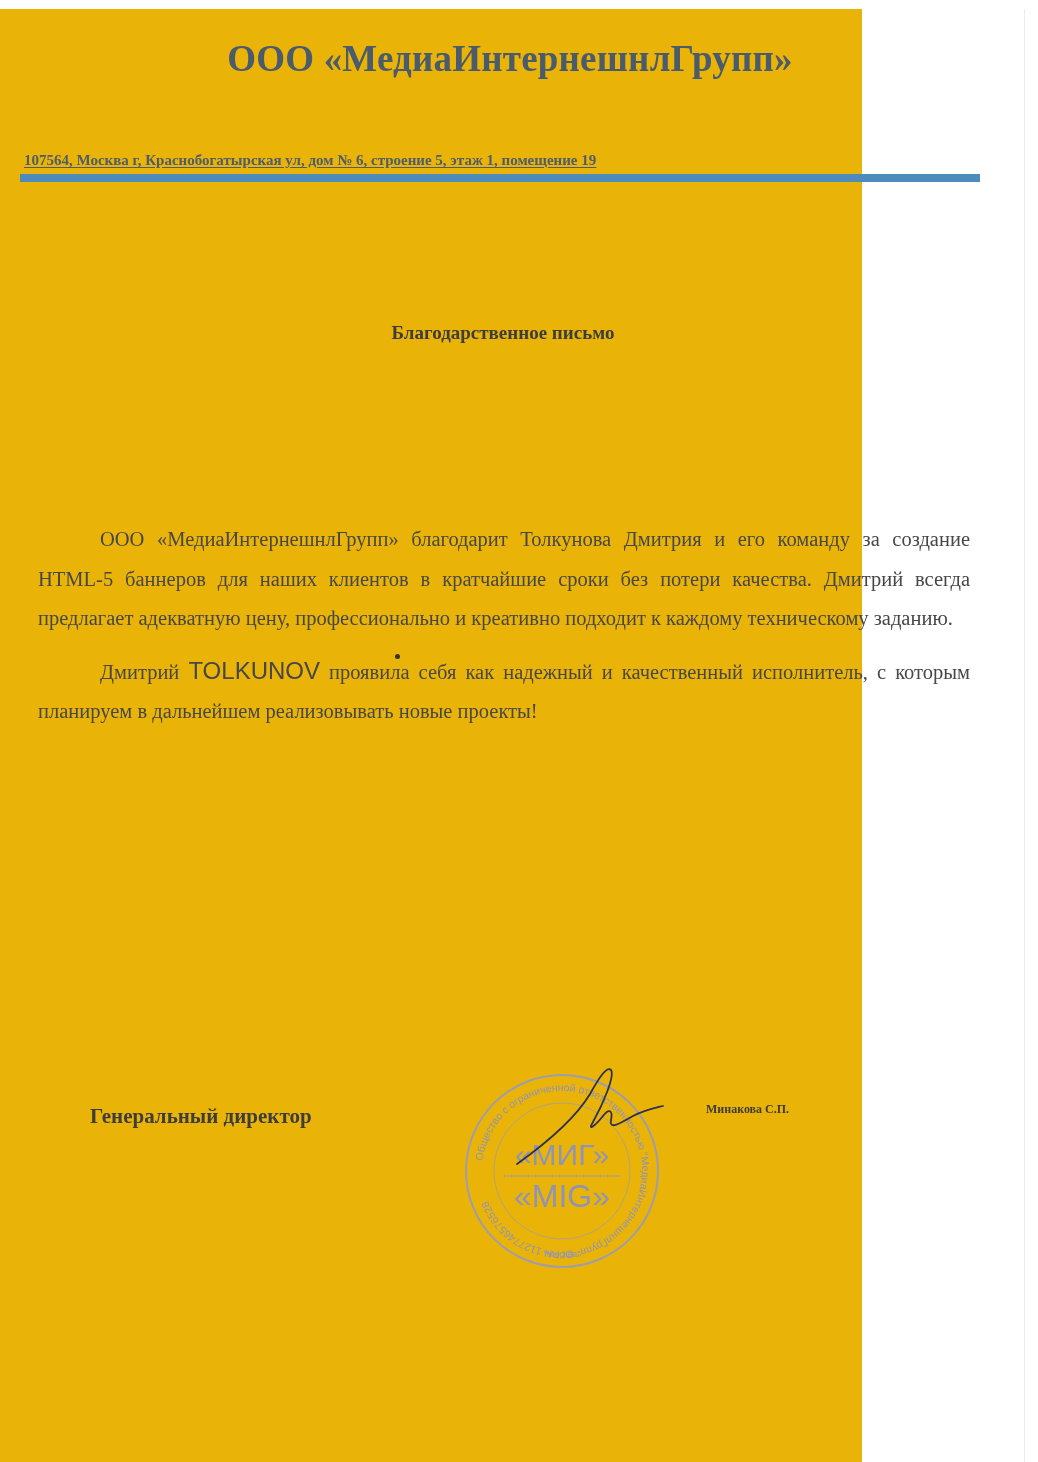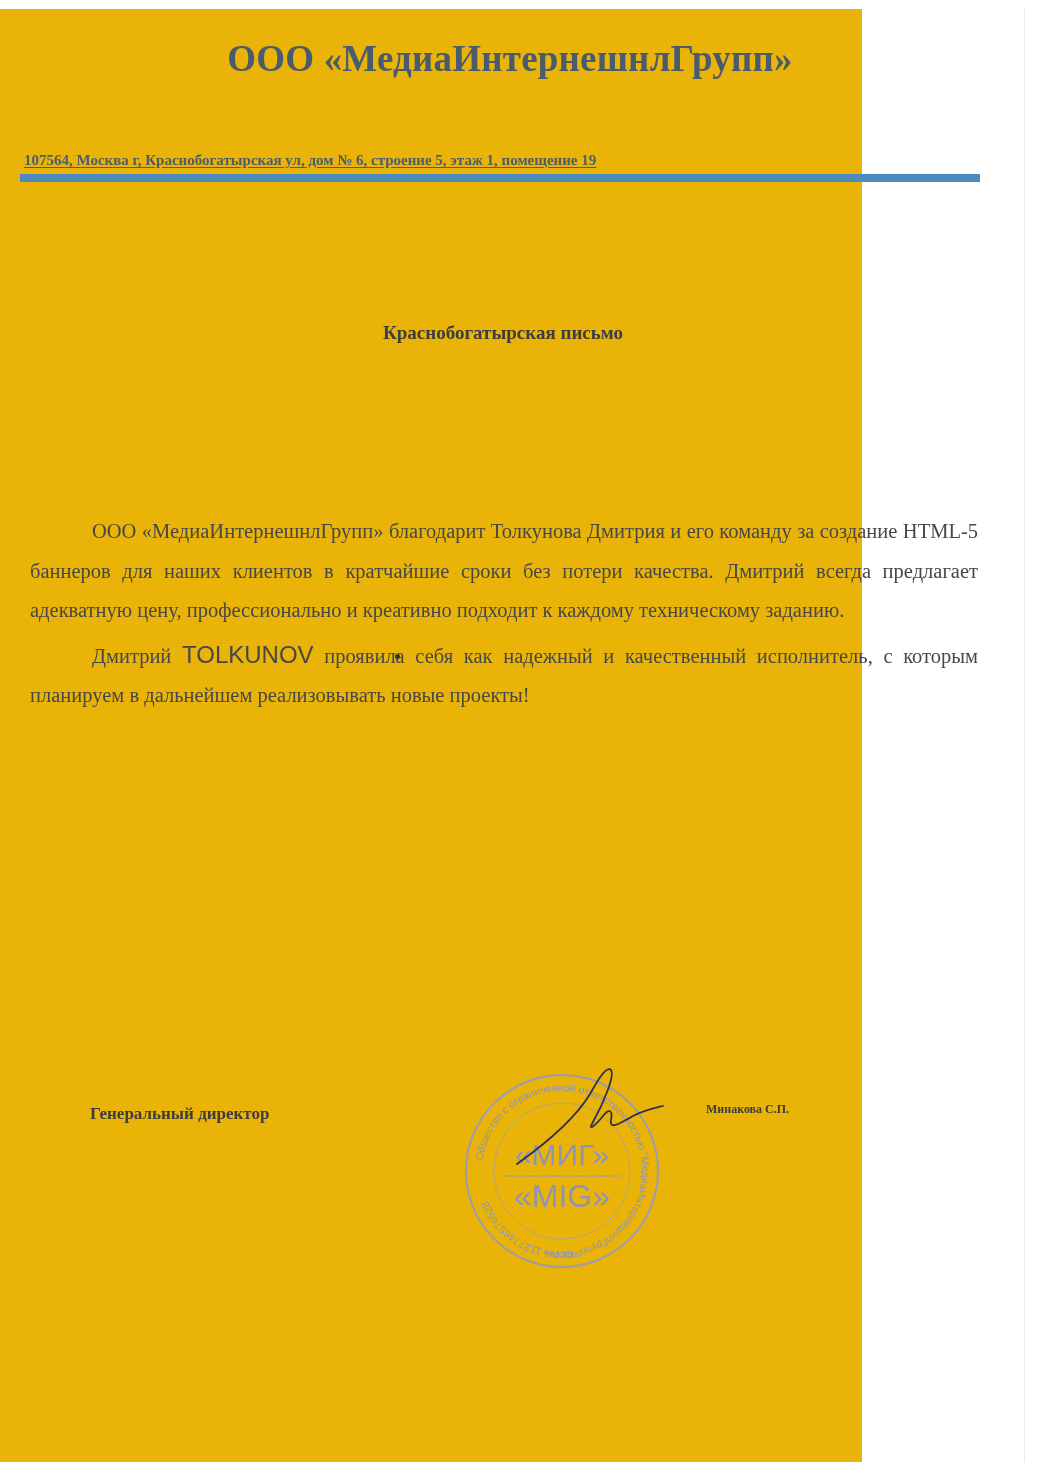--- a/index.html
+++ b/index.html
@@ -80,41 +80,41 @@
       position: absolute;
       left: 26px;
       top: 499px;
       width: 956px;
       font-size: 20.5px;
       line-height: 39.5px;
       text-align: justify;
       color: #474747;
     }
     .body-text p {
-      margin: 4px;
+      margin: 12px;
       text-indent: 62px;
     }
     .sans {
       font-family: "Liberation Sans", "DejaVu Sans", sans-serif;
       font-size: 24px;
     }
     .stray-dot {
       position: absolute;
       left: 395px;
       top: 645px;
       width: 5px;
       height: 5px;
       border-radius: 50%;
       background: #333;
     }
     .sig-role {
       position: absolute;
       left: 90px;
       top: 1095px;
-      font-size: 17px;
+      font-size: 21px;
       font-weight: bold;
       color: #3d3d3d;
     }
     .sig-name {
       position: absolute;
       left: 706px;
       top: 1093px;
       font-size: 12px;
       font-weight: bold;
       color: #3d3d3d;
@@ -137,21 +137,21 @@
 </head>
 <body>
 
 <div class="page">
   <div class="edge-line"></div>
 
   <div class="company-title">ООО «МедиаИнтернешнлГрупп»</div>
   <div class="addr-line">107564, Москва г, Краснобогатырская ул, дом № 6, строение 5, этаж 1, помещение 19</div>
   <div class="header-bar"></div>
 
-  <div class="letter-title">Краснобогатырская письмо</div>
+  <div class="letter-title">Благодарственное письмо</div>
 
   <div class="body-text">
     <p>ООО «МедиаИнтернешнлГрупп» благодарит Толкунова Дмитрия и его команду за создание HTML-5 баннеров для наших клиентов в кратчайшие сроки без потери качества. Дмитрий всегда предлагает адекватную цену, профессионально и креативно подходит к каждому техническому заданию.</p>
     <p><span>Дмитрий </span><span class="sans">TOLKUNOV</span><span> проявила себя как надежный и качественный исполнитель, с которым планируем в дальнейшем реализовывать новые проекты!</span></p>
   </div>
 
   <div class="stray-dot"></div>
 
   <div class="sig-role">Генеральный директор</div>
   <div class="sig-name">Минакова С.П.</div>

